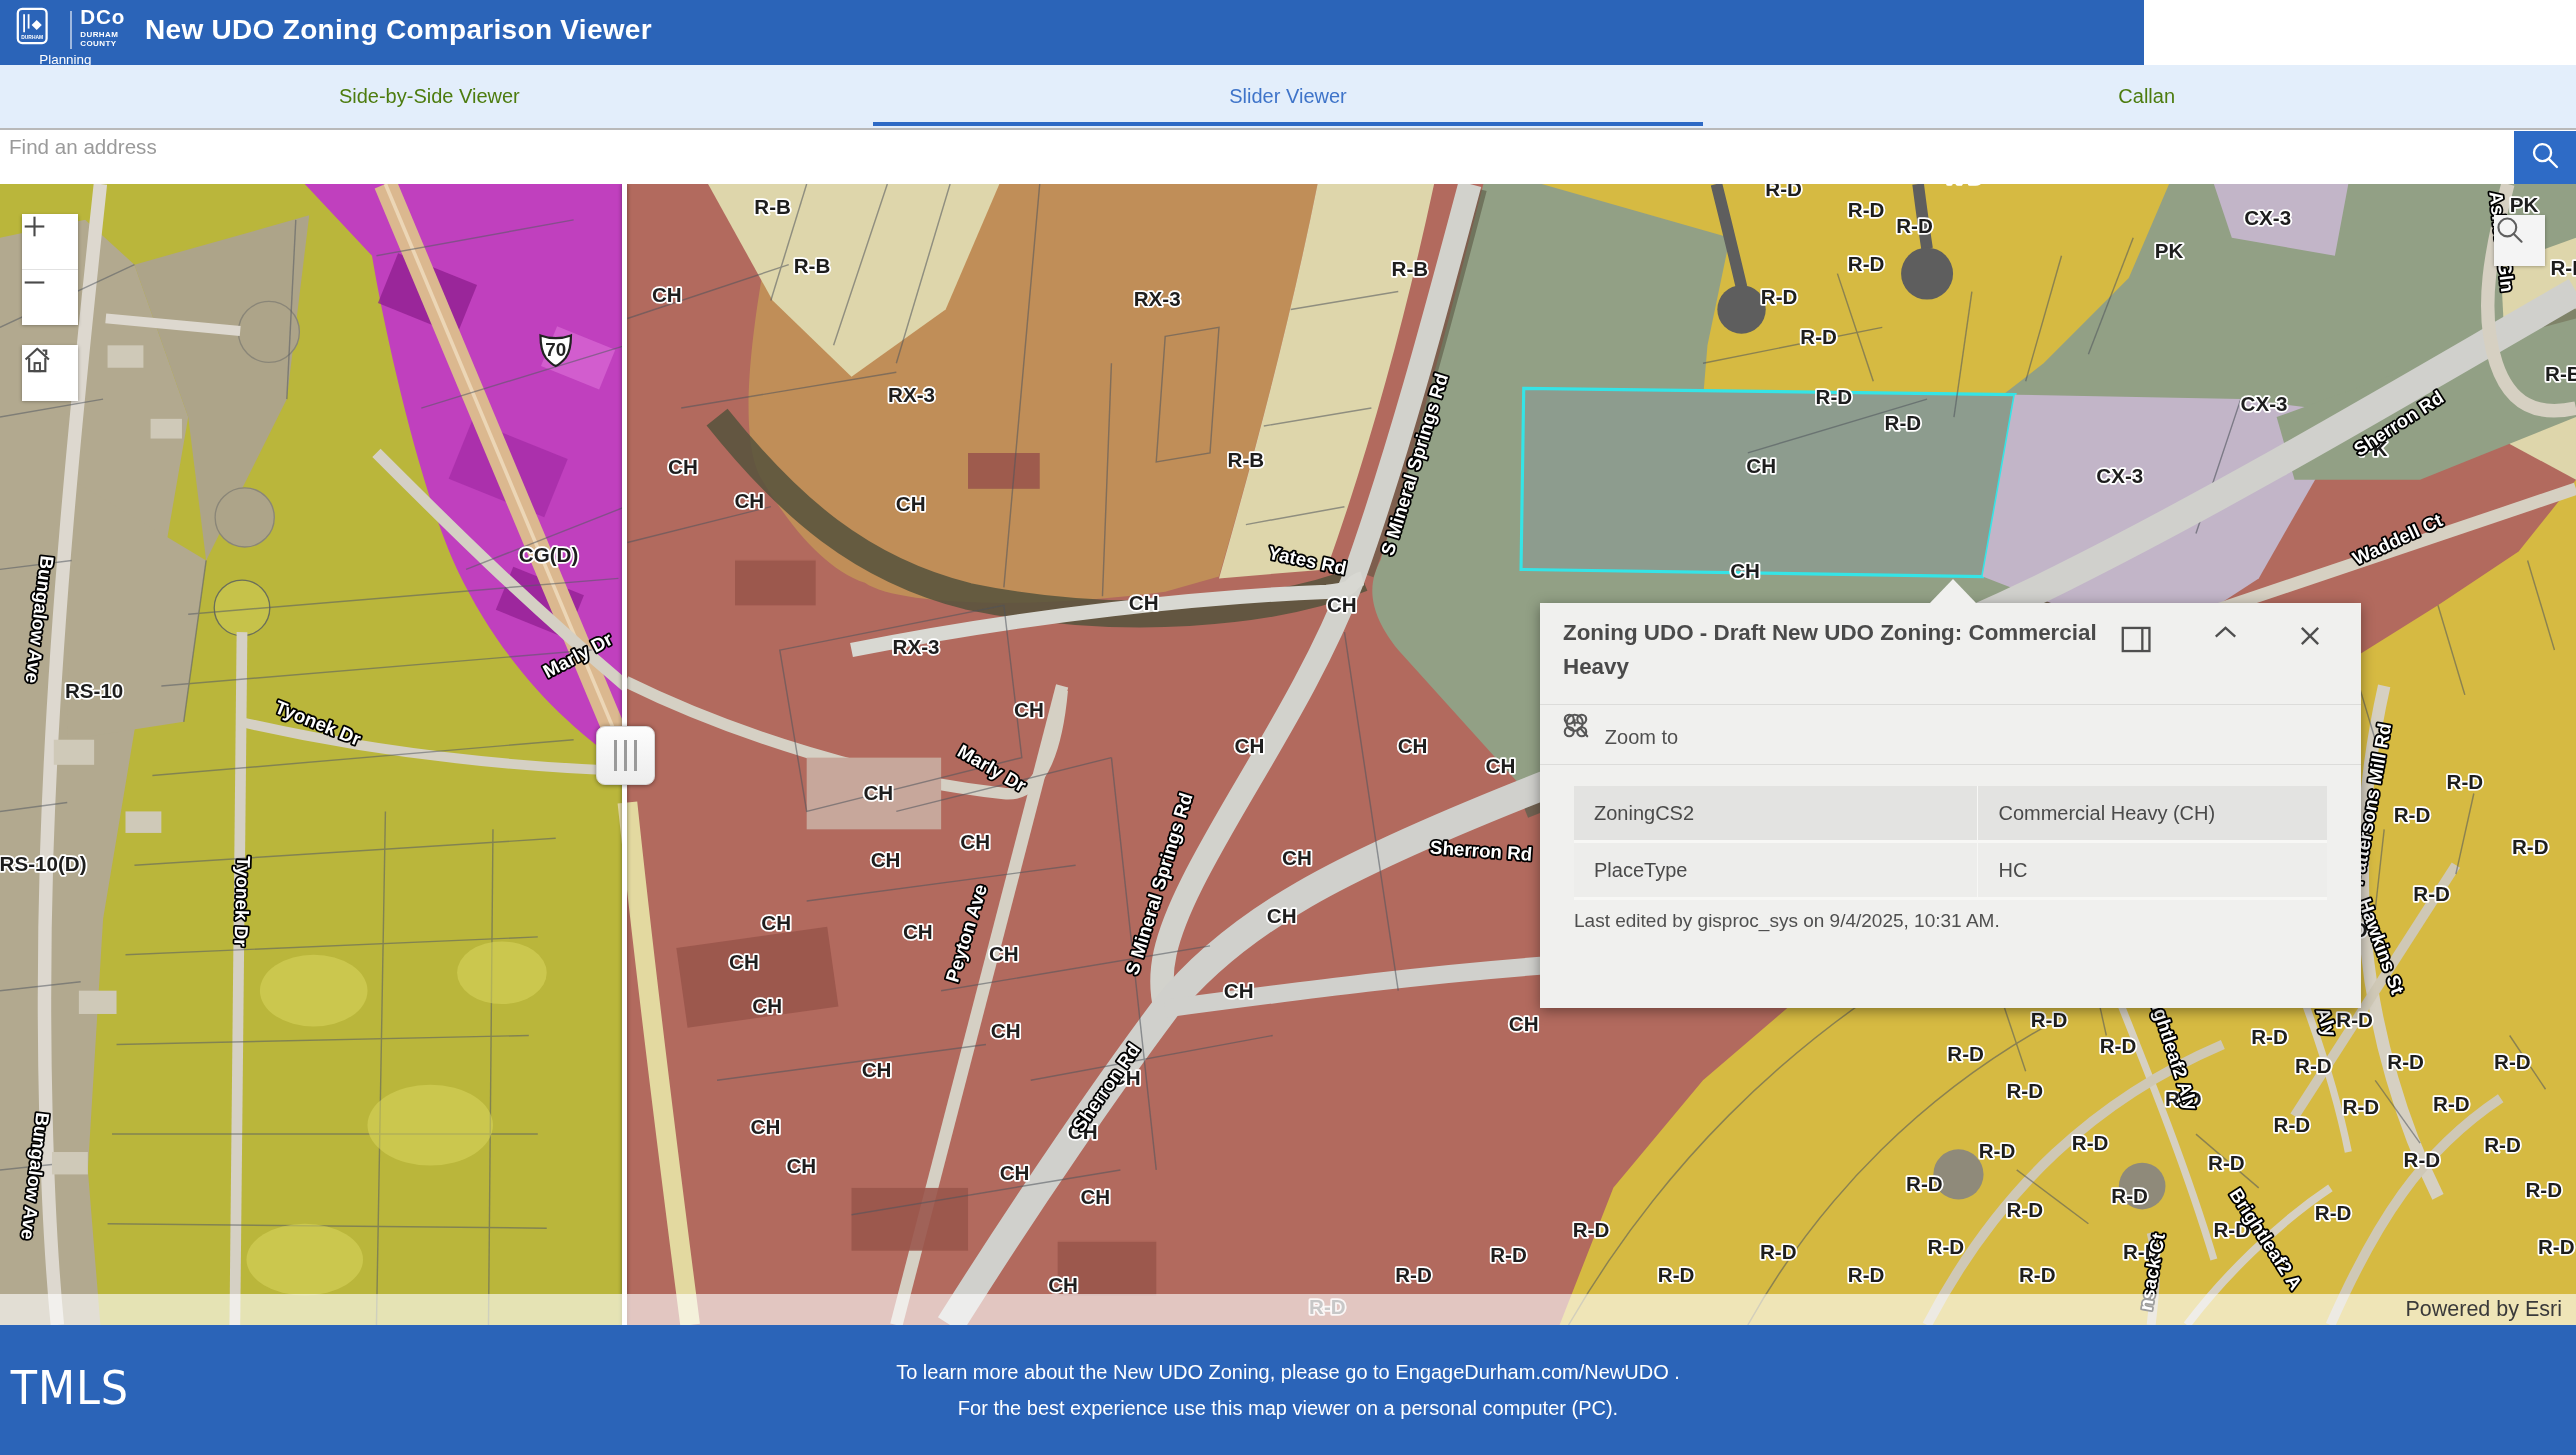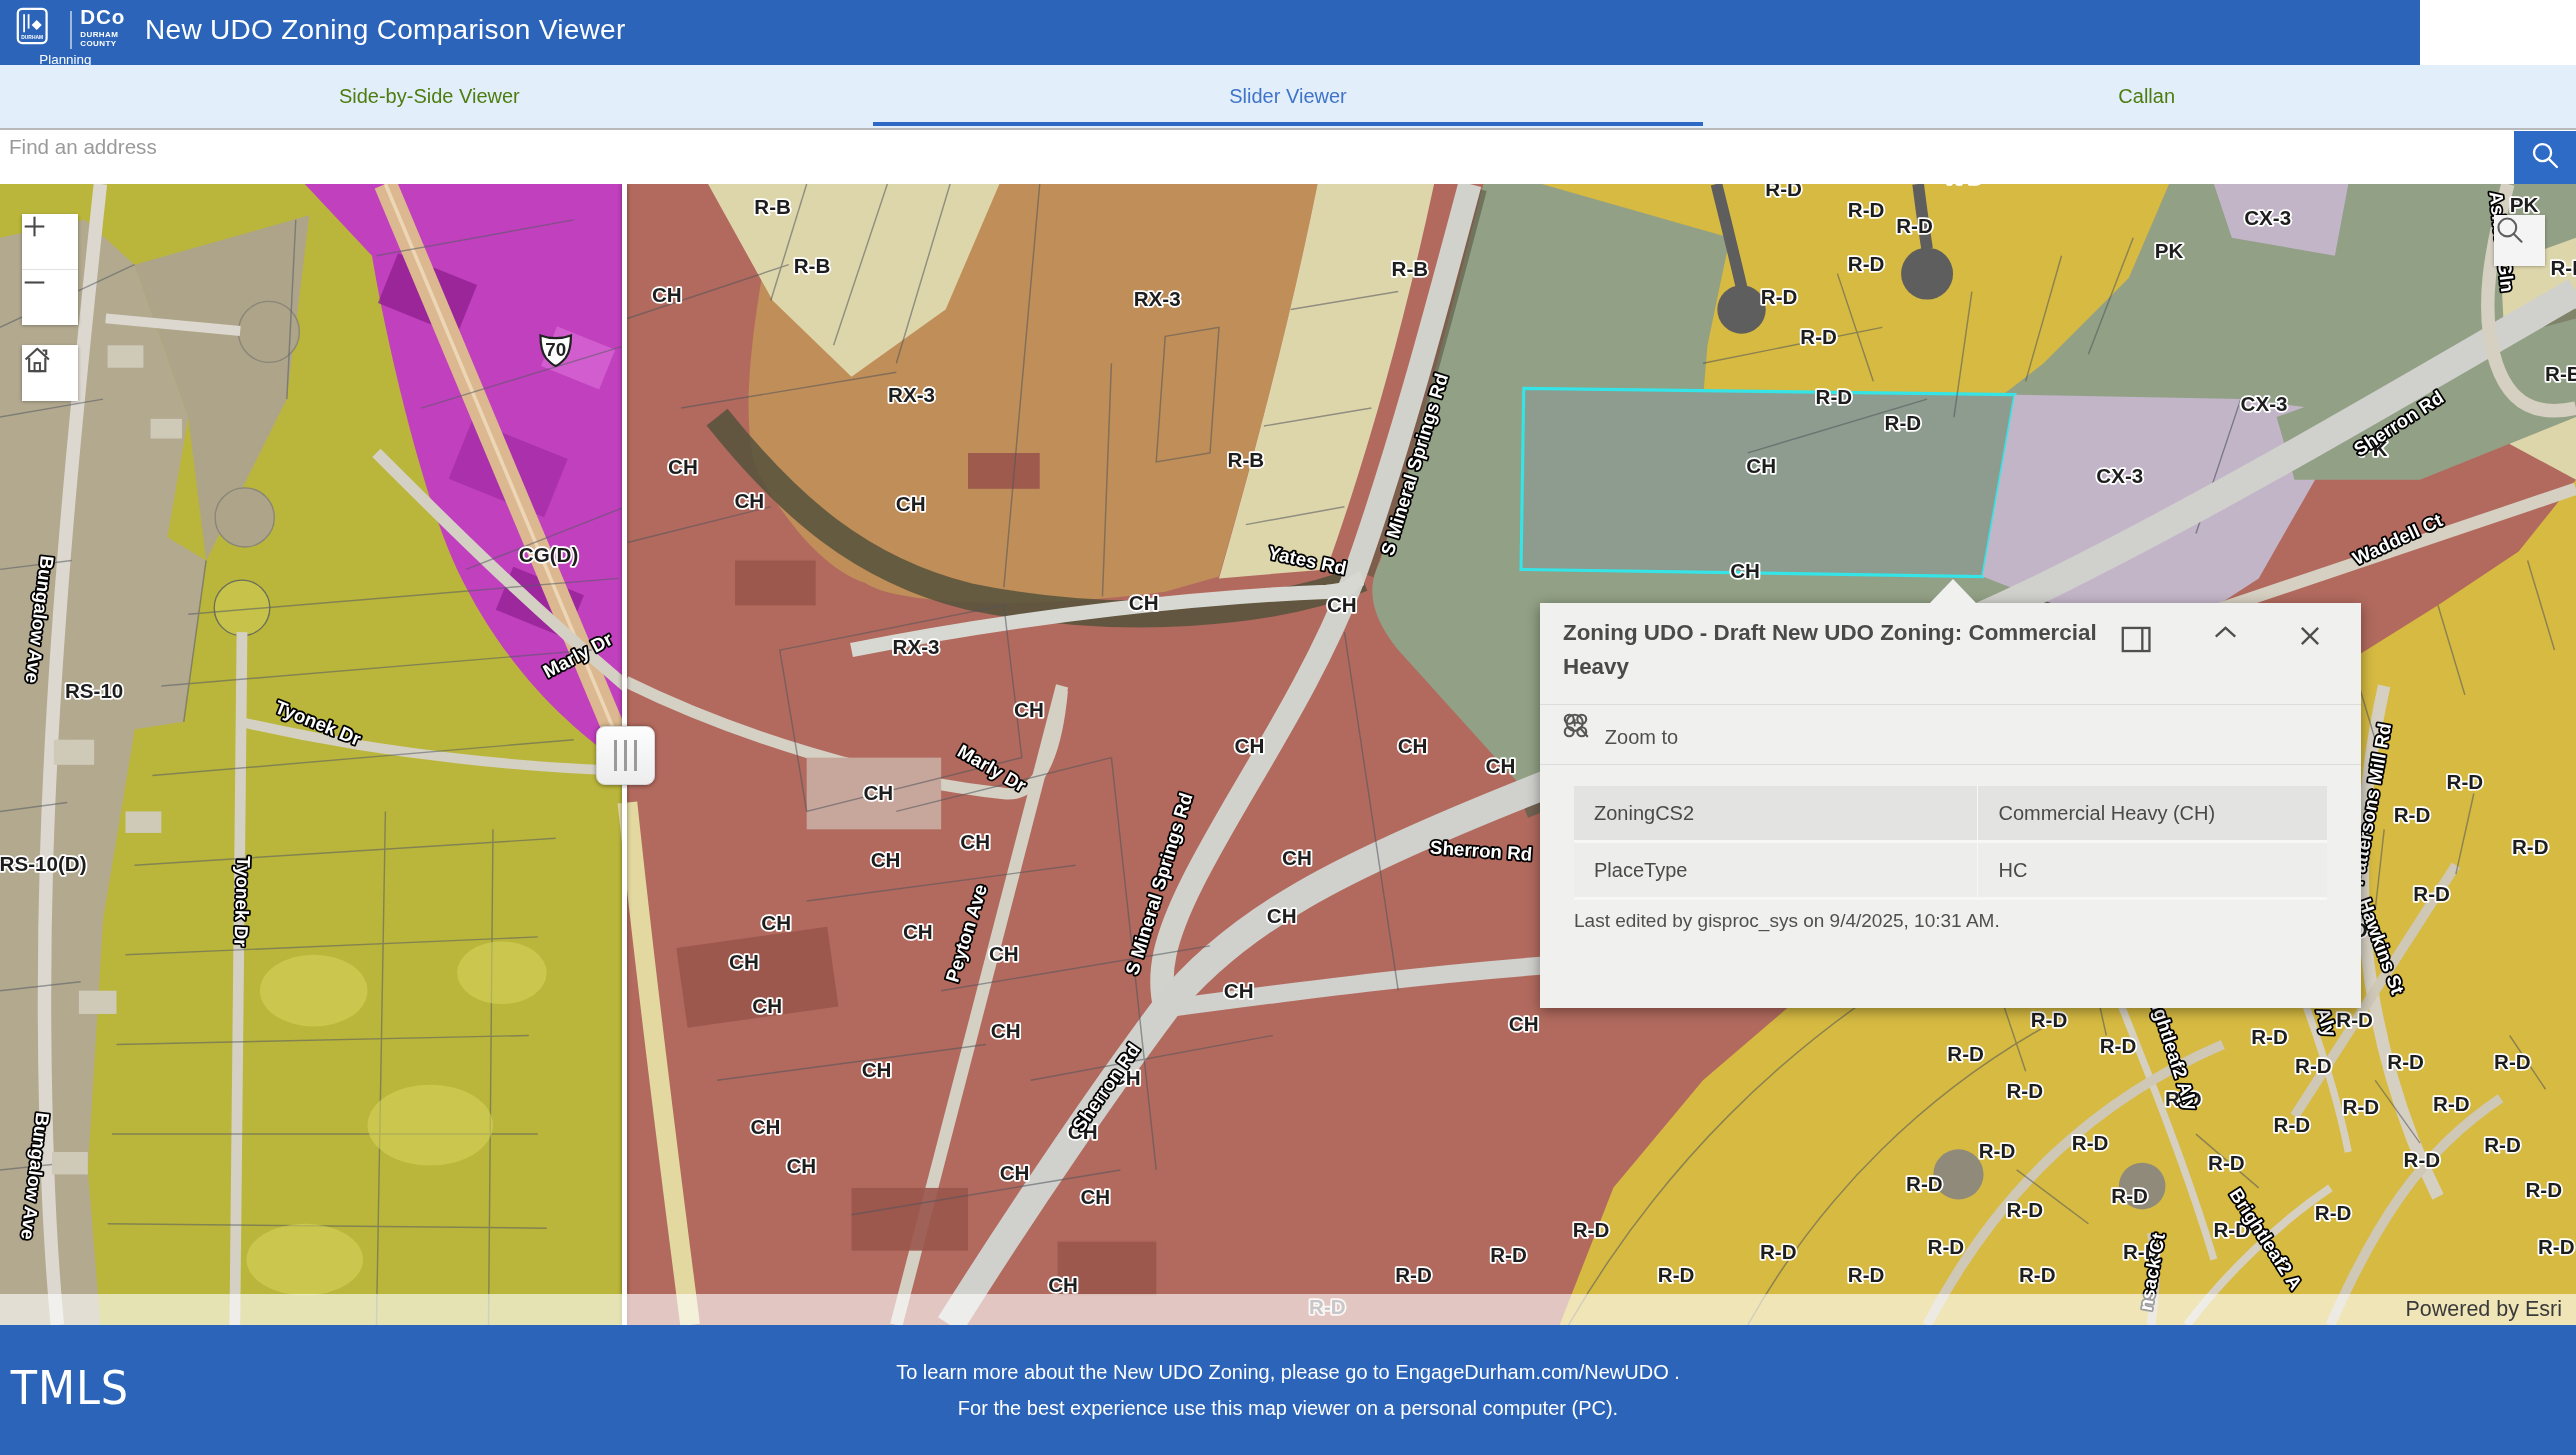--- a/index.html
+++ b/index.html
@@ -1,28 +1,28 @@
 <!DOCTYPE html>
 <html style="font-size:14.3px"><head>
 <meta charset="utf-8">
 <style>
   html,body{margin:0;padding:0;background:#fff;}
   #screen{position:relative;width:2576px;height:1456px;overflow:hidden;
     font-family:"Liberation Sans", sans-serif;}
 
   
-  #app-header{position:absolute;left:0;top:0;width:2420px;height:65px;background:#2b64b8;}
+  #app-header{position:absolute;left:0;top:0;width:2144px;height:65px;background:#2b64b8;}
   #logo-group{position:absolute;left:14.3px;top:5.4px;width:117px;height:57px;color:#fff;}
   #logo-city{position:absolute;left:1.8px;top:1.8px;}
   #logo-sep{position:absolute;left:56px;top:5.4px;width:1.8px;height:38px;background:rgba(255,255,255,.55);}
   #logo-dco{position:absolute;left:66px;top:1.8px;line-height:1;}
   #logo-dco .dco{font-size:20.6px;font-weight:700;letter-spacing:0.9px;}
   #logo-dco .cty{font-size:8px;font-weight:700;letter-spacing:0.4px;line-height:9px;margin-top:2.7px;}
   #logo-planning{position:absolute;left:25px;top:47px;font-size:13.4px;font-weight:400;}
-  #page-title{position:absolute;left:145px;top:14.3px;font-size:28px;font-weight:400;color:#fff;letter-spacing:0.3px;}
+  #page-title{position:absolute;left:145px;top:14.3px;font-size:28px;font-weight:700;color:#fff;letter-spacing:0.3px;}
 
   
   #tab-bar{position:absolute;left:0;top:65px;width:2576px;height:65px;background:#e3eefb;
     display:flex;border-bottom:2.7px solid #b9b9b9;box-sizing:border-box;}
   .tab{flex:1;display:flex;align-items:center;justify-content:center;position:relative;
     font-size:20px;color:#4d7c0f;cursor:pointer;}
   .tab.active{color:#3f74c9;}
   .tab.active::after{content:"";position:absolute;left:14.3px;right:14.3px;bottom:1.8px;height:4.5px;background:#2e6ac5;}
 
   

